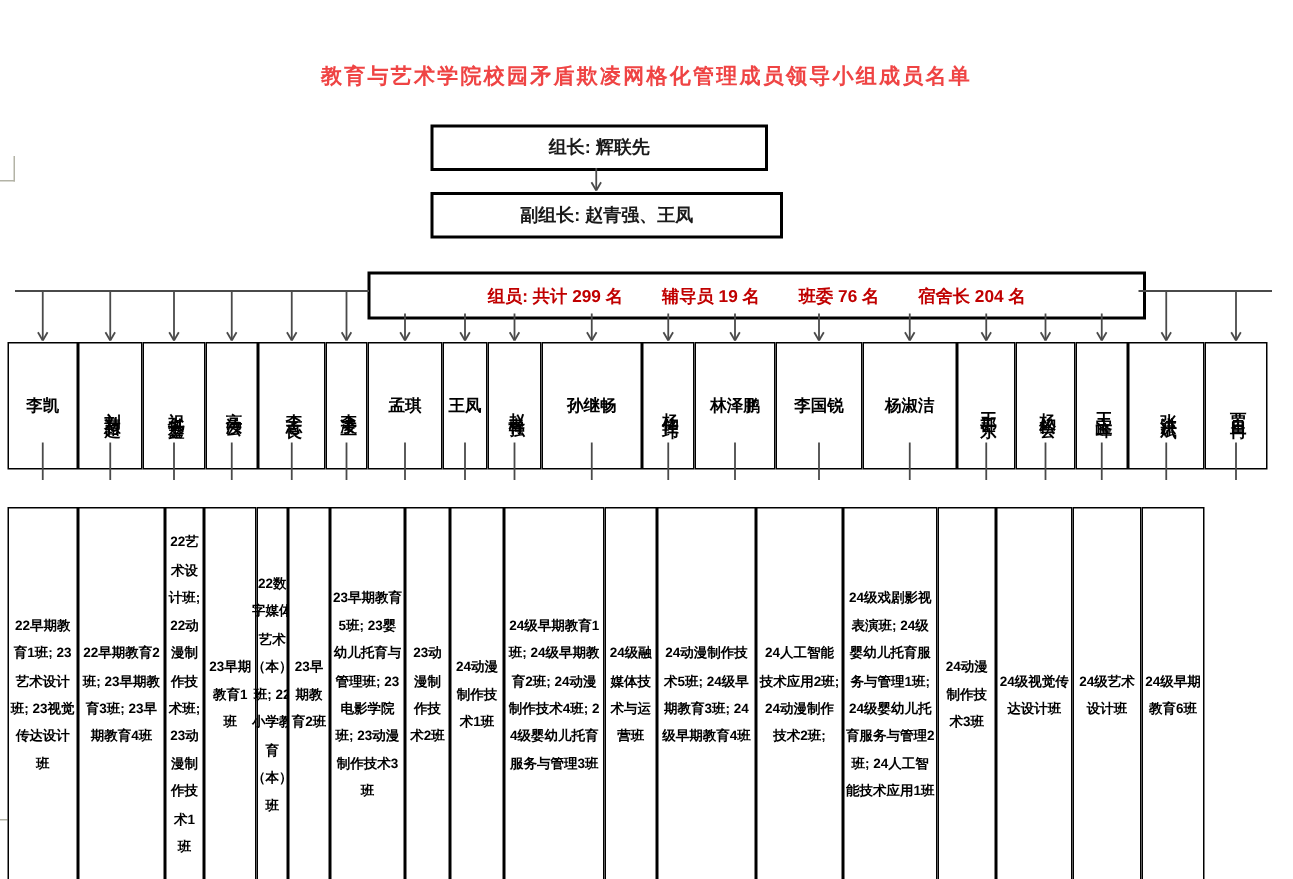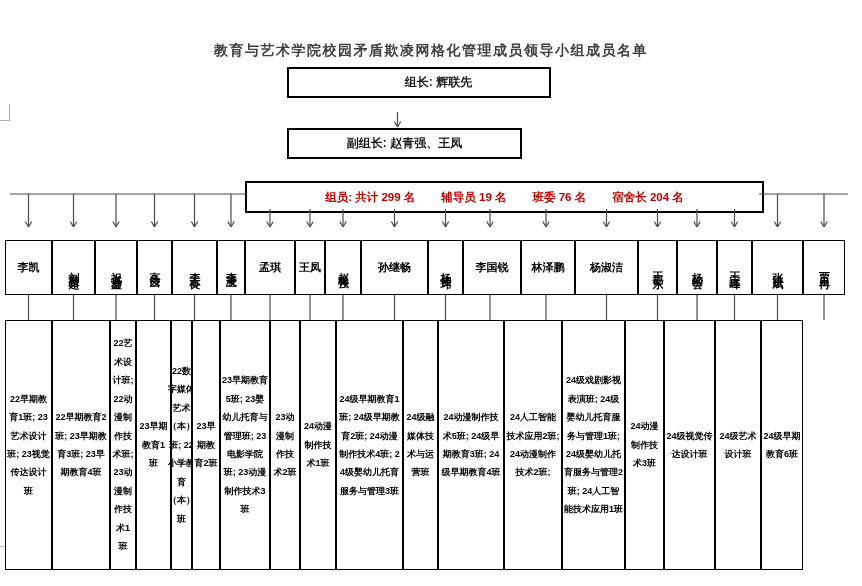--- a/index.html
+++ b/index.html
@@ -2,42 +2,42 @@
 <html><head>
 <meta charset="utf-8">
 <style>
   html,body{margin:0;padding:0;background:#ffffff;}
   .sheet{
     position:relative;width:862px;height:586px;background:#fff;overflow:hidden;
     font-family:"Liberation Sans","DejaVu Sans",sans-serif;color:#000;
   }
   .page-title{
     position:absolute;top:42px;left:0;width:100%;text-align:center;
-    font-size:14px;font-weight:bold;letter-spacing:1.5px;color:#404040;
+    font-size:14px;font-weight:bold;letter-spacing:1.5px;color:#ef4444;
   }
   .topbox{
     position:absolute;border:2px solid #000;background:#fff;
     display:flex;align-items:center;justify-content:center;
     font-size:12px;font-weight:bold;color:#1a1a1a;
   }
-  .leader-box{left:287px;top:67px;width:221px;height:27px;padding-left:39px;}
+  .leader-box{left:287px;top:83px;width:221px;height:27px;}
   .deputy-box{left:287px;top:128px;width:231px;height:27px;}
   .members-box{
     position:absolute;left:245px;top:181px;width:515px;height:28px;
     border:2px solid #000;background:#fff;display:flex;align-items:center;
     justify-content:center;gap:26px;font-size:11.5px;font-weight:bold;color:#c00000;
     white-space:nowrap;
   }
   .grid{position:absolute;left:5px;top:228px;width:840px;}
   .row{display:flex;}
   .cell{
     box-sizing:border-box;border:1px solid #000;background:#fff;flex:0 0 auto;
     display:flex;align-items:center;justify-content:center;text-align:center;
   }
-  .name-row .cell{height:55px;font-size:11px;font-weight:bold;margin-top:12px;}
+  .name-row .cell{height:85px;font-size:11px;font-weight:bold;}
   .name-row{margin-bottom:25px;}
   .v{writing-mode:vertical-rl;text-orientation:upright;letter-spacing:3px;}
   .class-row .cell{
     height:250px;font-size:9px;font-weight:bold;line-height:2.05;
     padding:2px 1px;word-break:break-all;
   }
   svg.connectors{position:absolute;left:0;top:0;pointer-events:none;}
   .corner{position:absolute;width:9px;height:16px;}
   .corner-top{left:0;top:104px;border-right:1px solid #b3b3a6;border-bottom:1px solid #b3b3a6;}
   .corner-bottom{left:0;top:546px;border-right:1px solid #b3b3a6;border-top:1px solid #b3b3a6;}
@@ -95,25 +95,25 @@
         </div>
       <div class="cell v" style="width:36px">
           <span>赵青强</span>
         </div>
       <div class="cell" style="width:67px">
           <span>孙继畅</span>
         </div>
       <div class="cell v" style="width:35px">
           <span>杨佳玮</span>
         </div>
+      <div class="cell" style="width:54px">
+          <span>林泽鹏</span>
+        </div>
       <div class="cell" style="width:58px">
           <span>李国锐</span>
-        </div>
-      <div class="cell" style="width:54px">
-          <span>林泽鹏</span>
         </div>
       <div class="cell" style="width:63px">
           <span>杨淑洁</span>
         </div>
       <div class="cell v" style="width:39px">
           <span>王郡东</span>
         </div>
       <div class="cell v" style="width:40px">
           <span>杨松会</span>
         </div>

